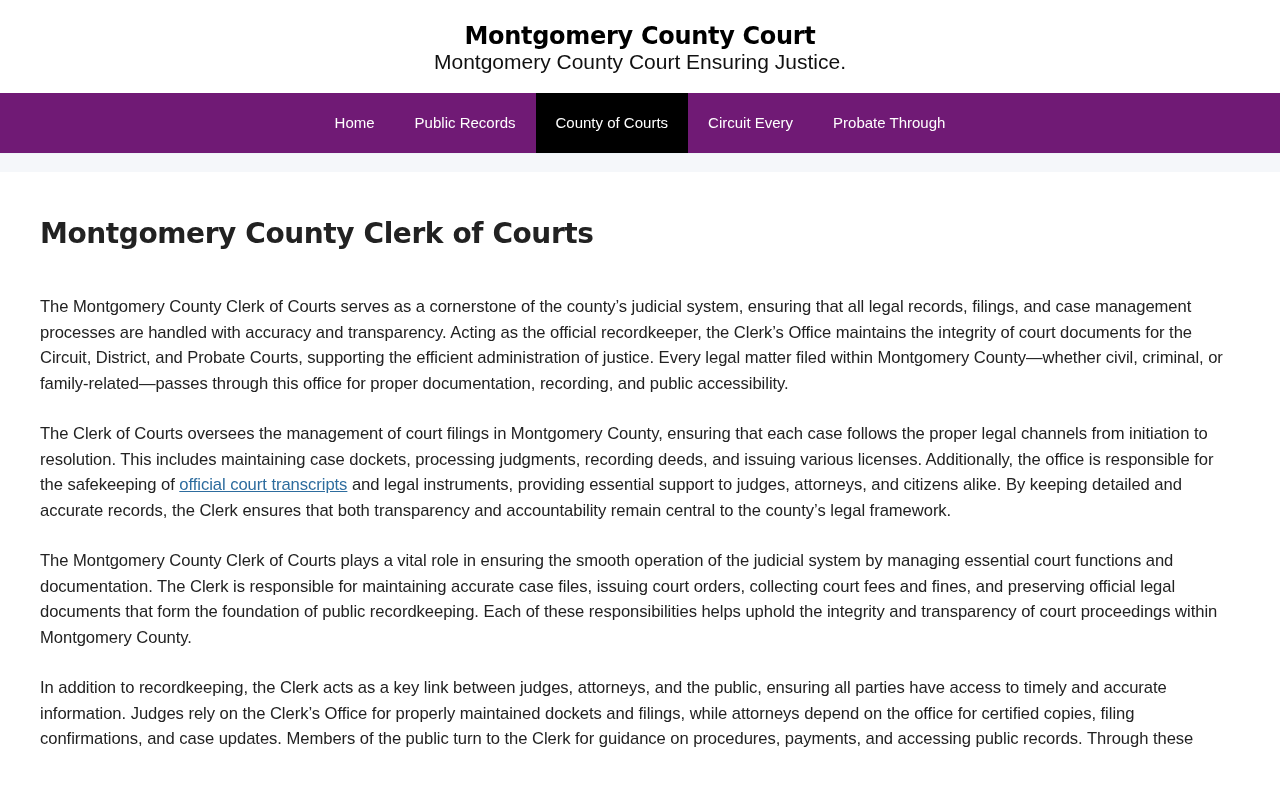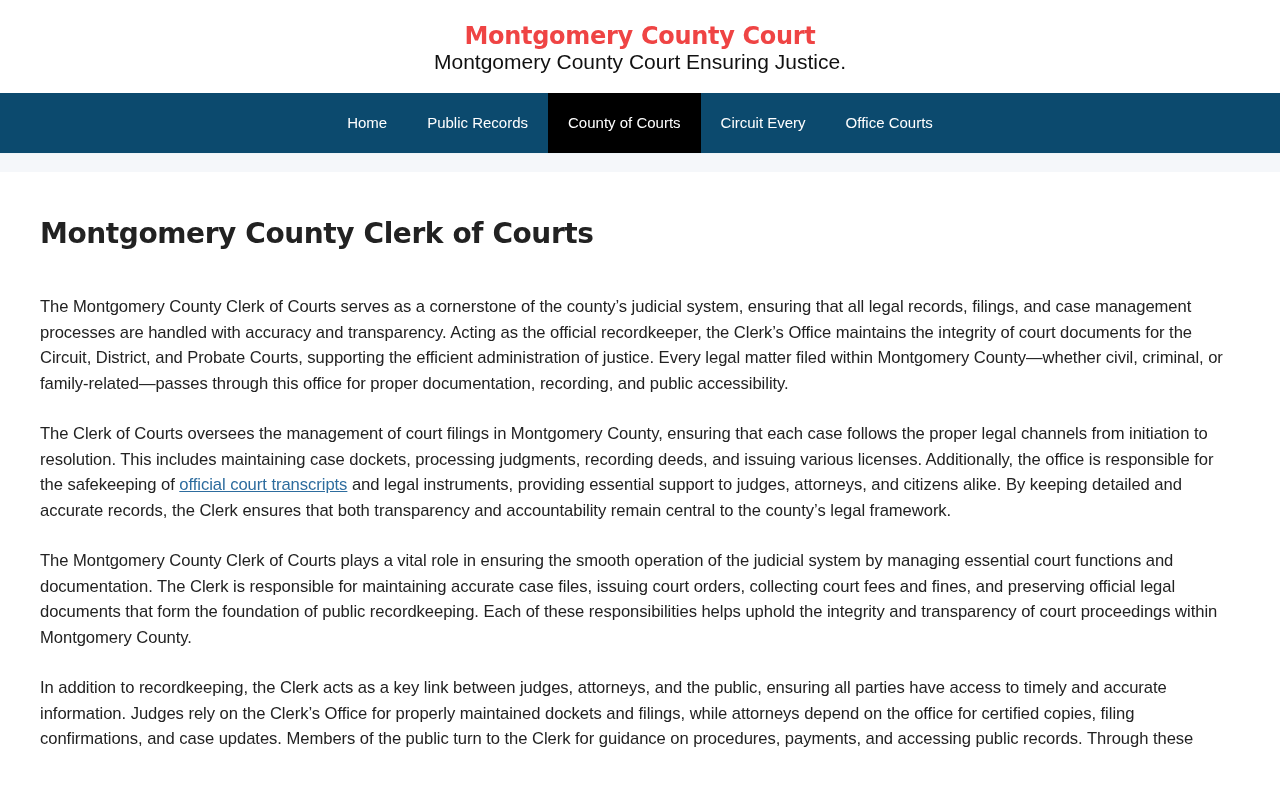--- a/index.html
+++ b/index.html
@@ -1,23 +1,23 @@
 <!DOCTYPE html>
 <html><head>
   <meta charset="utf-8">
   <style>
     * { box-sizing: border-box; margin: 0; padding: 0; }
     html, body { width: 1280px; height: 800px; overflow: hidden; background: #ffffff; }
     body { font-family: "DejaVu Sans", "Liberation Sans", sans-serif; color: #222222; }
 
     .site-header { height: 93px; text-align: center; padding-top: 20px; background: #ffffff; }
-    .site-title { font-family: "DejaVu Sans", sans-serif; font-weight: bold; font-size: 24px; color: #ef4444; line-height: 32px; letter-spacing: -0.3px; }
+    .site-title { font-family: "DejaVu Sans", sans-serif; font-weight: bold; font-size: 24px; color: #000000; line-height: 32px; letter-spacing: -0.3px; }
     .site-tagline { font-family: "Liberation Sans", sans-serif; font-size: 21px; color: #111111; line-height: 18px; margin-top: 1px; }
 
-    .main-nav { height: 60px; background: #0c4a6e; display: flex; justify-content: center; }
+    .main-nav { height: 60px; background: #701a75; display: flex; justify-content: center; }
     .nav-item { font-family: "Liberation Sans", sans-serif; font-size: 15px; color: #ffffff; line-height: 60px; padding: 0 20px; text-decoration: none; cursor: pointer; white-space: nowrap; }
     .nav-item.active { background: #000000; }
 
     .sub-band { height: 19px; background: #f5f7fa; border-top: 1px solid #eef4f8; }
 
     .content { padding: 42px 40px 0 40px; }
     .page-title { font-family: "DejaVu Sans", sans-serif; font-weight: bold; font-size: 28px; color: #222222; line-height: 40px; letter-spacing: -0.4px; margin-bottom: 40px; }
     .section-title { font-family: "DejaVu Sans", sans-serif; font-weight: bold; font-size: 30px; color: #222222; line-height: 38px; letter-spacing: -0.4px; margin-top: 29px; margin-bottom: 19px; }
     p.body-text { font-family: "Liberation Sans", sans-serif; font-size: 16.6px; line-height: 25.5px; color: #222222; margin-bottom: 25px; letter-spacing: -0.05px; }
     a.inline-link { color: #2d6c9e; text-decoration: underline; cursor: pointer; }
@@ -28,21 +28,21 @@
 <header class="site-header">
   <div class="site-title">Montgomery County Court</div>
   <div class="site-tagline">Montgomery County Court Ensuring Justice.</div>
 </header>
 
 <nav class="main-nav">
   <a class="nav-item">Home</a>
   <a class="nav-item">Public Records</a>
   <a class="nav-item active">County of Courts</a>
   <a class="nav-item">Circuit Every</a>
-  <a class="nav-item">Office Courts</a>
+  <a class="nav-item">Probate Through</a>
 </nav>
 
 <div class="sub-band"></div>
 
 <main class="content">
   <h1 class="page-title">Montgomery County Clerk of Courts</h1>
 
   <p class="body-text">The Montgomery County Clerk of Courts serves as a cornerstone of the county’s judicial system, ensuring that all legal records, filings, and case management processes are handled with accuracy and transparency. Acting as the official recordkeeper, the Clerk’s Office maintains the integrity of court documents for the Circuit, District, and Probate Courts, supporting the efficient administration of justice. Every legal matter filed within Montgomery County—whether civil, criminal, or family-related—passes through this office for proper documentation, recording, and public accessibility.</p>
 
   <p class="body-text"><span>The Clerk of Courts oversees the management of court filings in Montgomery County, ensuring that each case follows the proper legal channels from initiation to resolution. This includes maintaining case dockets, processing judgments, recording deeds, and issuing various licenses. Additionally, the office is responsible for the safekeeping of </span><a class="inline-link">official court transcripts</a><span> and legal instruments, providing essential support to judges, attorneys, and citizens alike. By keeping detailed and accurate records, the Clerk ensures that both transparency and accountability remain central to the county’s legal framework.</span></p>

